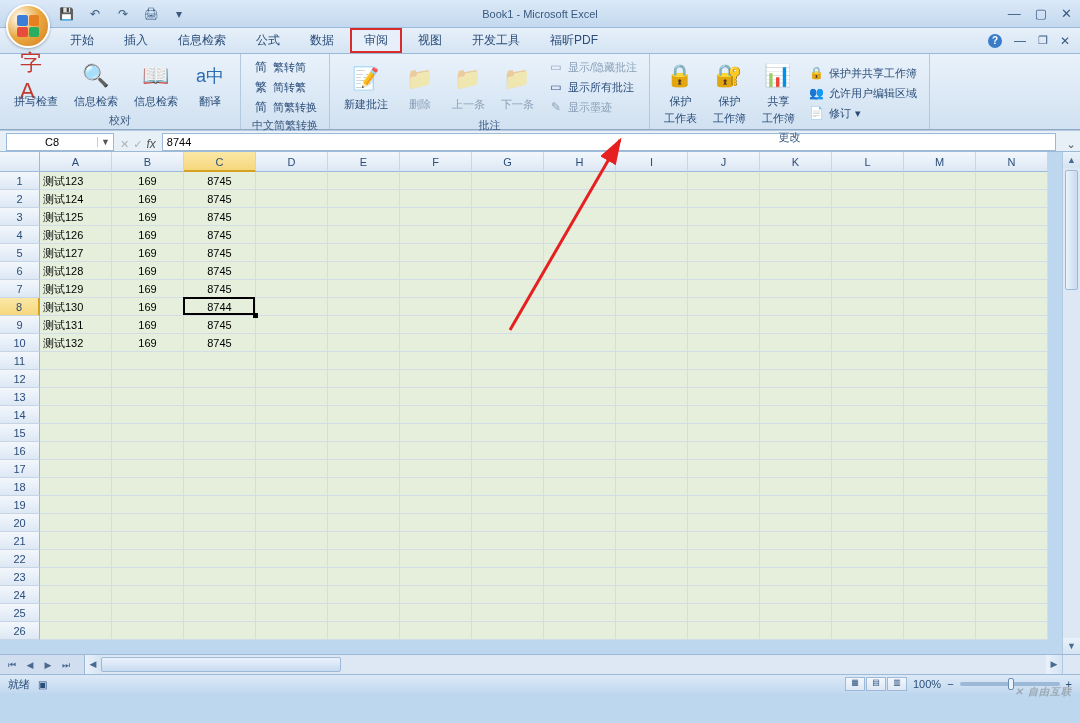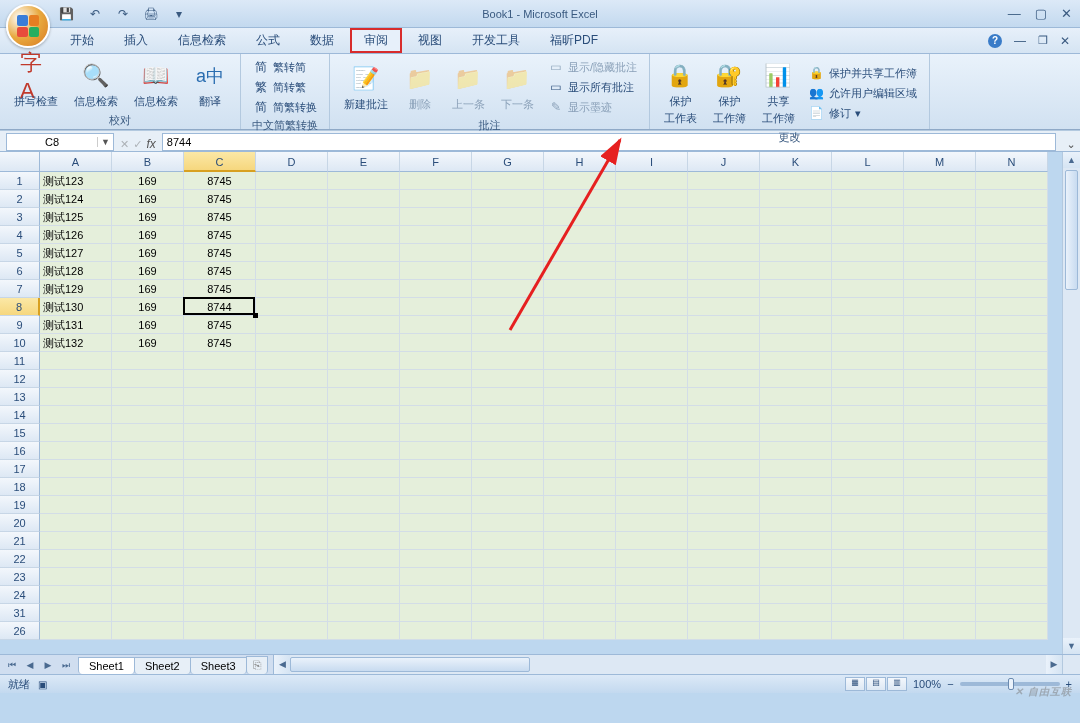--- a/index.html
+++ b/index.html
@@ -272,21 +272,21 @@
       <div class="rowhdr">15</div>
       <div class="rowhdr">16</div>
       <div class="rowhdr">17</div>
       <div class="rowhdr">18</div>
       <div class="rowhdr">19</div>
       <div class="rowhdr">20</div>
       <div class="rowhdr">21</div>
       <div class="rowhdr">22</div>
       <div class="rowhdr">23</div>
       <div class="rowhdr">24</div>
-      <div class="rowhdr">31</div>
+      <div class="rowhdr">25</div>
       <div class="rowhdr">26</div>
     </div>
   <div class="grid-wrap">
     <div class="colhdrs" id="colhdrs">
         <div class="colhdr">A</div>
         <div class="colhdr">B</div>
         <div class="colhdr sel">C</div>
         <div class="colhdr">D</div>
         <div class="colhdr">E</div>
         <div class="colhdr">F</div>
@@ -727,26 +727,20 @@
   </div>
 </div>
 
 <div class="sheet-tabs-row">
   <div class="tab-nav">
     <span class="tab-nav-btn">⏮</span>
     <span class="tab-nav-btn">◀</span>
     <span class="tab-nav-btn">▶</span>
     <span class="tab-nav-btn">⏭</span>
   </div>
-  <div class="sheet-tabs" id="sheettabs">
-      <div class="sheet-tab active">Sheet1</div>
-      <div class="sheet-tab">Sheet2</div>
-      <div class="sheet-tab">Sheet3</div>
-      <div class="sheet-tab new">⎘</div>
-    </div>
   <div class="hscroll">
     <div class="arrow" style="left:0">◀</div>
     <div class="thumb"></div>
     <div class="arrow" style="right:0">▶</div>
   </div>
   <div style="width:18px;background:#dde8f4;border-left:1px solid #b3c9df"></div>
 </div>
 
 <div class="statusbar">
   <span>就绪</span>

